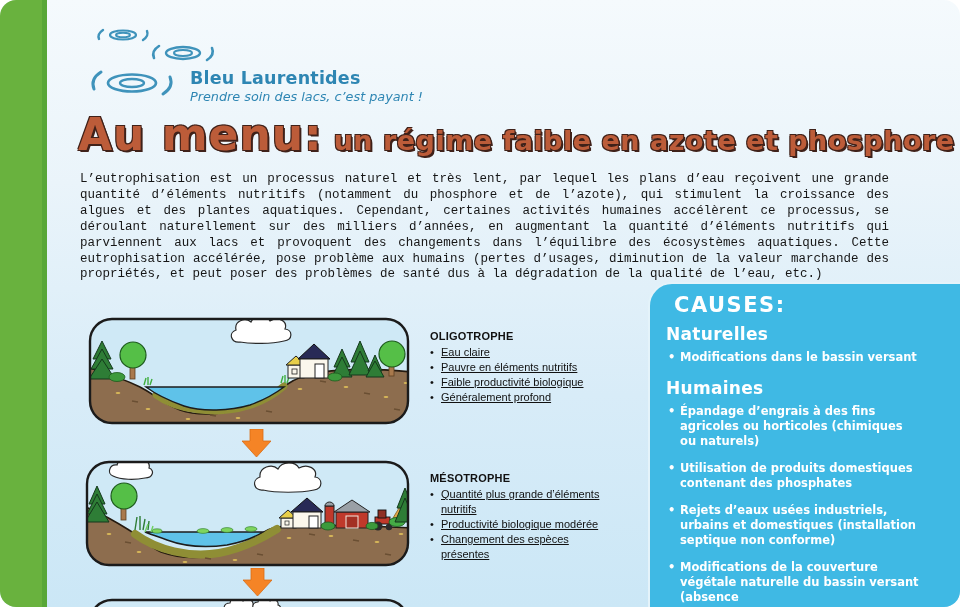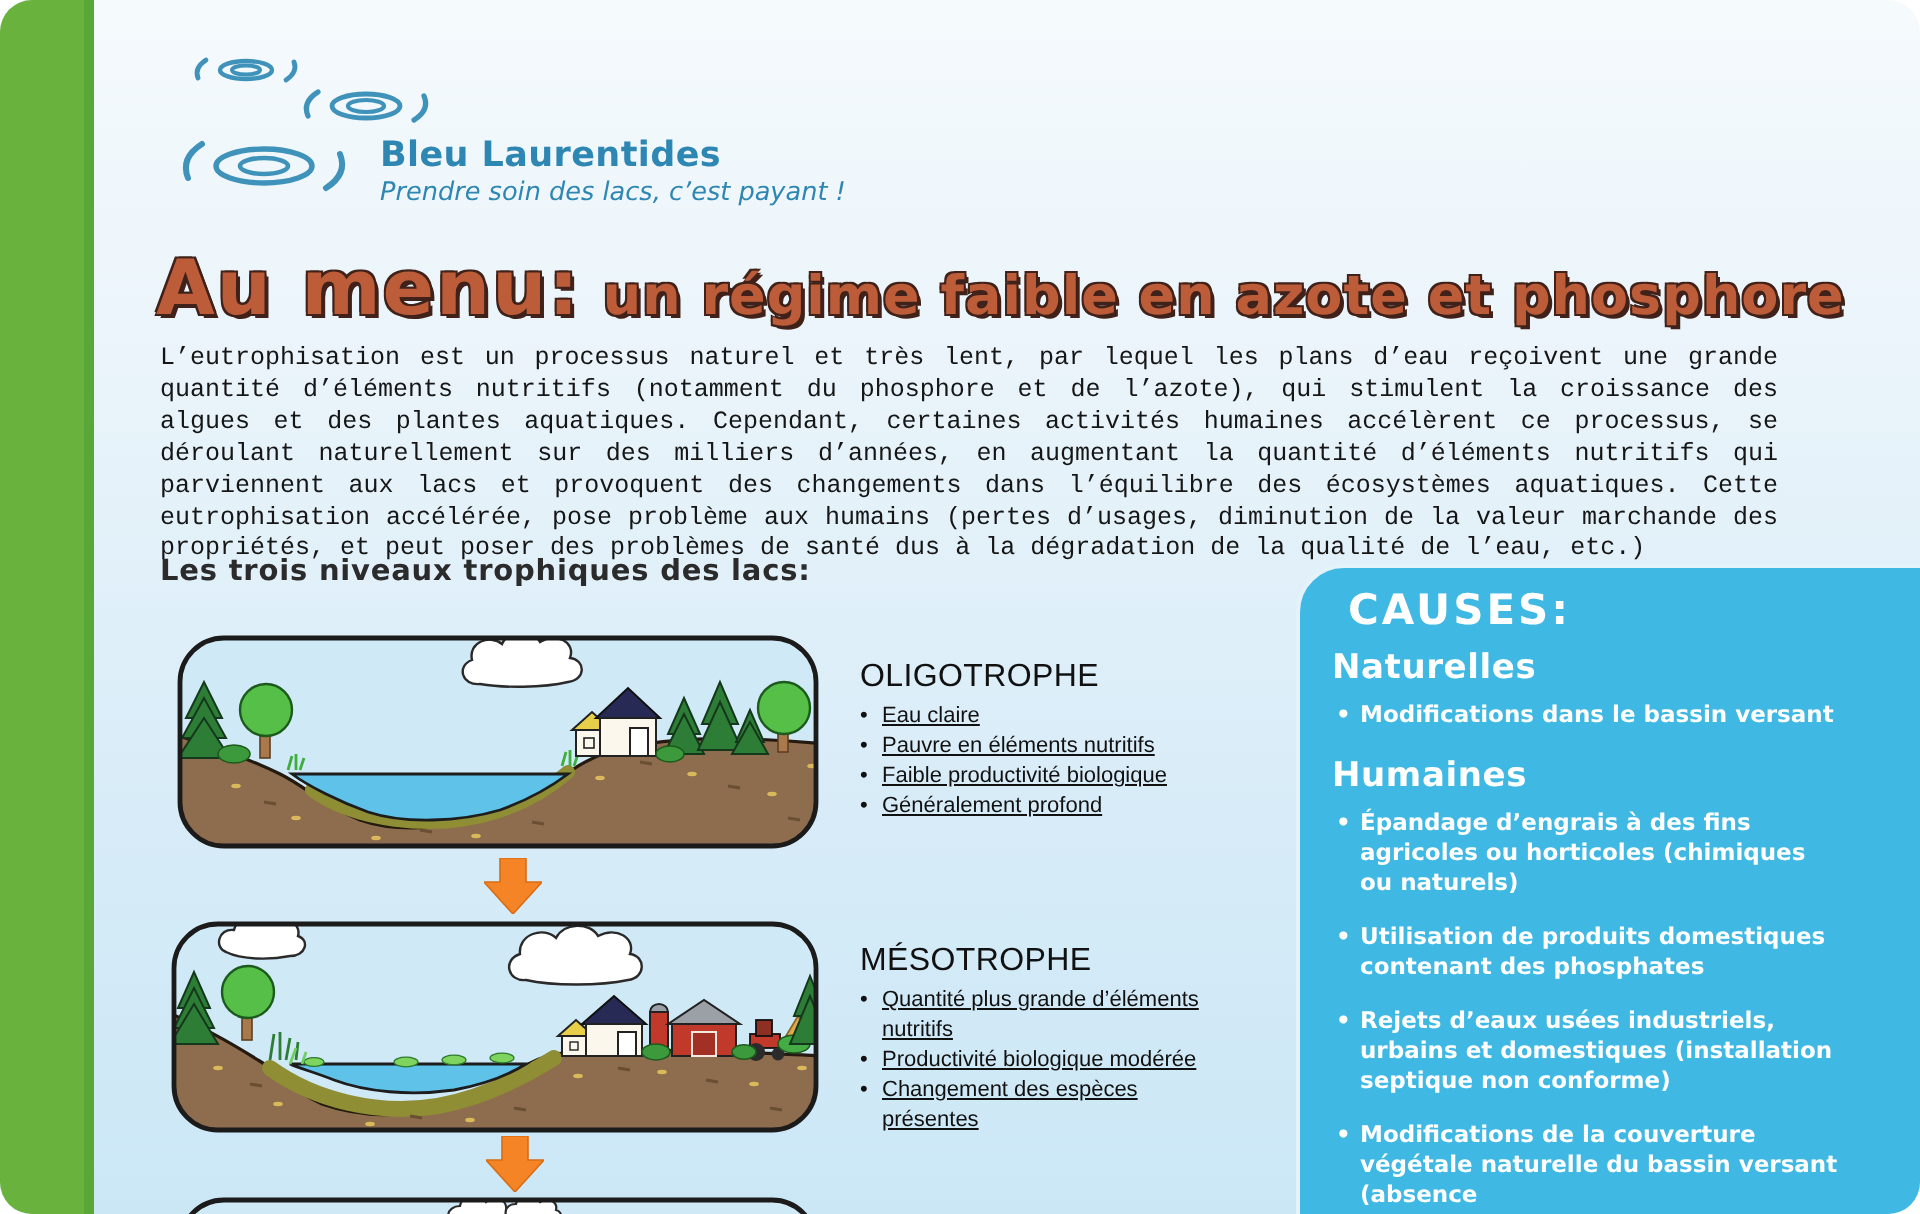--- a/index.html
+++ b/index.html
@@ -9,40 +9,40 @@
   .edge-strip{position:absolute;left:0;top:0;width:47px;height:607px;
         background:linear-gradient(90deg,#69b23e 0,#69b23e 42px,#58a737 42px,#58a737 47px);}
   
   .ripples{position:absolute;left:75px;top:20px;}
   .brand-name{position:absolute;left:190px;top:68px;font-size:17.5px;font-weight:bold;color:#2e86b3;letter-spacing:.2px;}
   .brand-tagline{position:absolute;left:190px;top:89px;font-size:12.8px;font-style:italic;color:#2e86b3;}
   
   .title{position:absolute;left:78px;top:109px;display:flex;align-items:baseline;gap:11px;white-space:nowrap;}
   .title span{font-weight:bold;color:#bc5c39;
       text-shadow:1px 1px 0 #40221a,-1px 1px 0 #40221a,1px -1px 0 #40221a,-1px -1px 0 #40221a,2px 2px 0 #40221a;}
-  .title .t1{font-size:38px;letter-spacing:1px;margin-top:13px;}
+  .title .t1{font-size:44px;letter-spacing:1px;}
   .title .t2{font-size:27px;letter-spacing:.5px;text-align:center;}
   
   .intro{position:absolute;left:78px;top:170px;width:809px;margin:2px;
       font-family:Liberation Mono, monospace;font-size:12.5px;line-height:15.9px;
       text-align:justify;color:#161616;}
   .section-heading{position:absolute;left:80px;top:278px;font-size:14.5px;font-weight:bold;color:#2b2b2b;letter-spacing:.4px;}
   
   .scene{position:absolute;margin:0;line-height:0;}
   .scene-1{left:88px;top:317px;}
   .scene-2{left:85px;top:460px;}
   .scene-3{left:88px;top:598px;}
   .arrow{position:absolute;line-height:0;}
   .arrow-1{left:242px;top:429px;}
   .arrow-2{left:243px;top:568px;}
   
   .level-label{position:absolute;width:186px;font-family:"Liberation Sans",sans-serif;color:#111;}
   .level-label-1{left:430px;top:330px;}
   .level-label-2{left:430px;top:472px;}
-  .level-name{font-size:16px;font-weight:normal;margin-bottom:3px;letter-spacing:.2px;}
+  .level-name{font-size:11px;font-weight:bold;margin-bottom:3px;letter-spacing:.2px;}
   .level-label ul{margin:0;padding:0;list-style:none;font-size:11px;line-height:15px;text-decoration:underline;}
   .level-label li{position:relative;padding-left:11px;}
   .level-label li::before{content:"\2022";position:absolute;left:0;}
   
   .causes{position:absolute;left:648px;top:282px;width:360px;height:400px;
       background:#3fb9e4;border:2.5px solid #e4f3fa;border-radius:24px 0 0 0;
       box-sizing:border-box;padding:9px 0 0 16px;color:#fff;}
   .causes-heading{font-size:21px;font-weight:bold;letter-spacing:1.5px;margin:0 0 7px 8px;}
   .causes-sub{font-size:17px;font-weight:bold;margin:0 0 6px 0;letter-spacing:.3px;}
   .causes-sub.human{margin-top:13px;}
@@ -80,21 +80,20 @@
   <div class="brand-name">Bleu Laurentides</div>
   <div class="brand-tagline">Prendre soin des lacs, c’est payant !</div>
 
   <div class="title">
     <span class="t1">Au menu:</span>
     <span class="t2">un régime faible en azote et phosphore</span>
   </div>
 
   <p class="intro">L’eutrophisation est un processus naturel et très lent, par lequel les plans d’eau reçoivent une grande quantité d’éléments nutritifs (notamment du phosphore et de l’azote), qui stimulent la croissance des algues et des plantes aquatiques. Cependant, certaines activités humaines accélèrent ce processus, se déroulant naturellement sur des milliers d’années, en augmentant la quantité d’éléments nutritifs qui parviennent aux lacs et provoquent des changements dans l’équilibre des écosystèmes aquatiques. Cette eutrophisation accélérée,  pose problème aux humains (pertes d’usages, diminution de la valeur marchande des propriétés, et peut poser des problèmes de santé dus à la dégradation de la qualité de l’eau, etc.)</p>
 
-  <div class="section-heading">Les trois niveaux trophiques des lacs:</div>
 
   <figure class="scene scene-1">
     <svg width="322" height="108" viewBox="0 0 322 108">
       <defs>
           <clipPath id="clip1">
             <rect x="2" y="2" width="318" height="104" rx="22"></rect>
           </clipPath>
         </defs>
       <rect x="2" y="2" width="318" height="104" rx="22" fill="#cfe9f6"></rect>
       <g clip-path="url(#clip1)">

